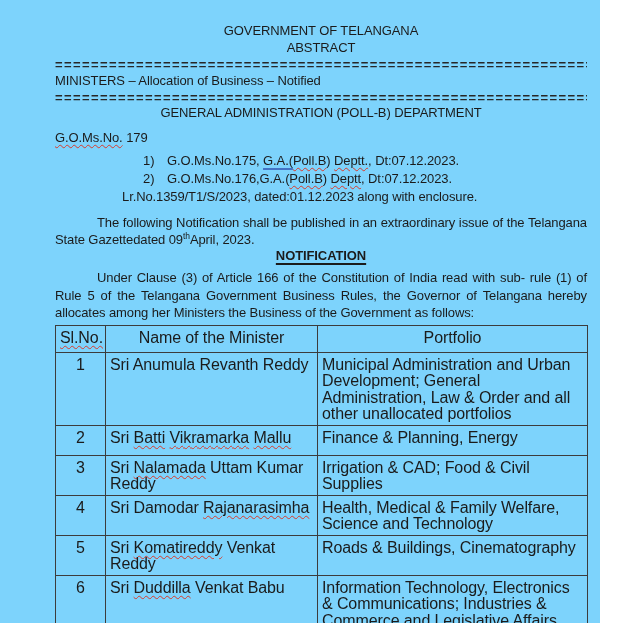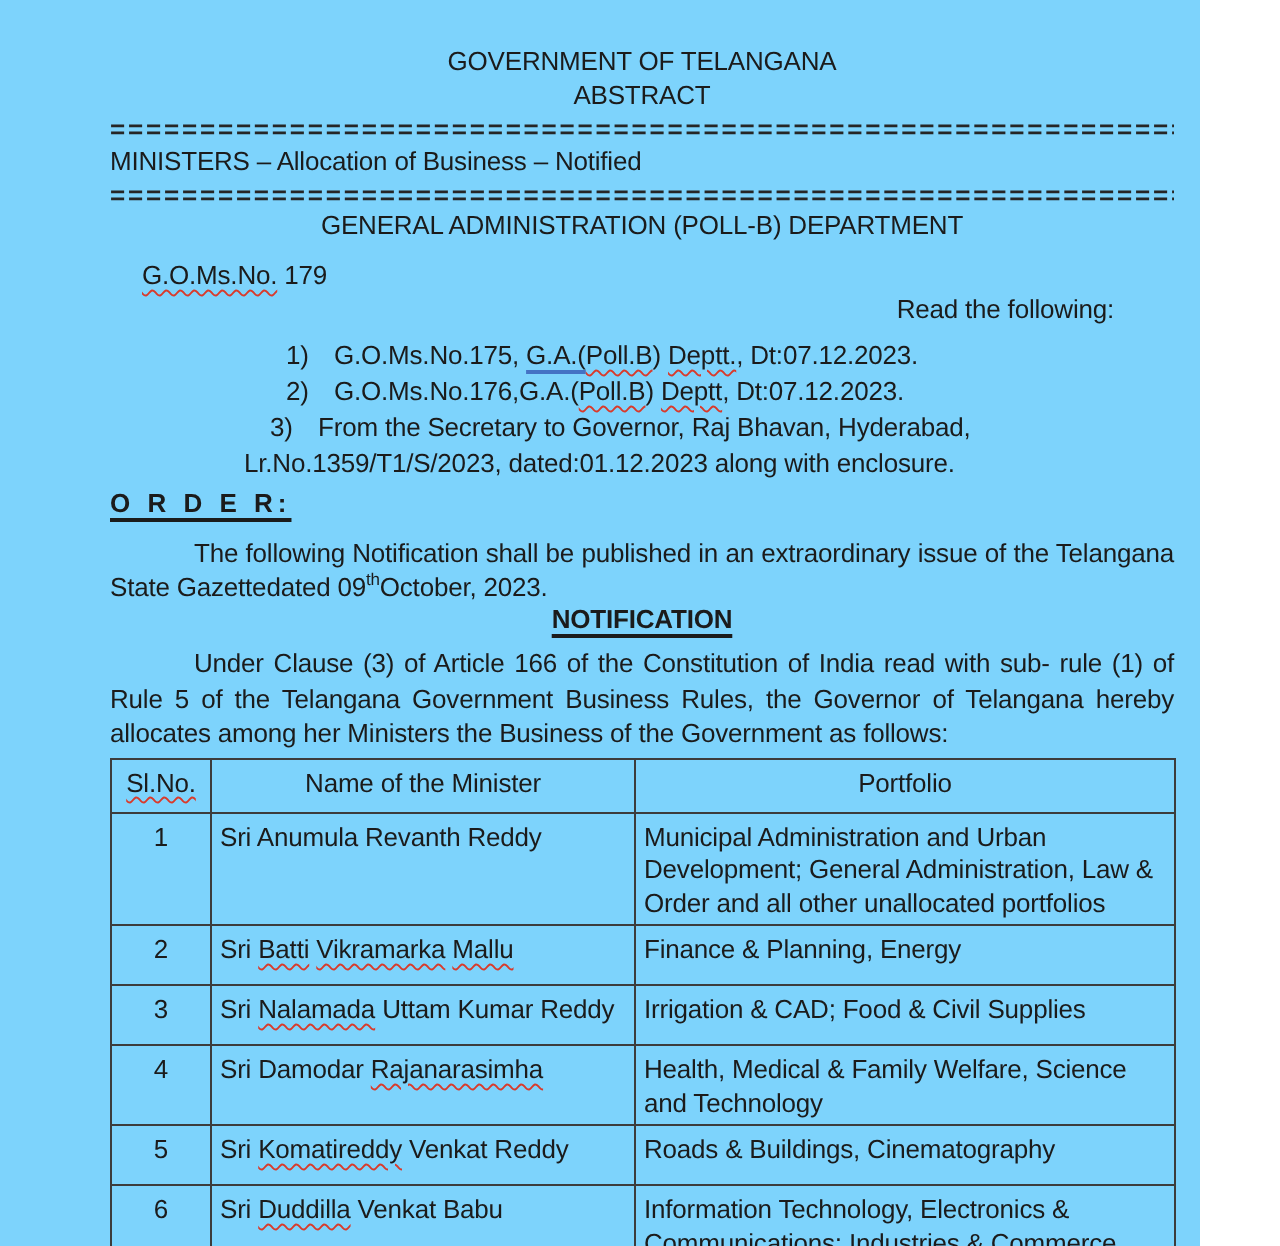--- a/index.html
+++ b/index.html
@@ -10,21 +10,21 @@
   }
   .doc{position:absolute;left:55px;top:22px;width:532px;}
   .center{text-align:center;}
   .divider{
     height:11px;line-height:11px;overflow:hidden;white-space:nowrap;
     font-weight:bold;letter-spacing:1.4px;color:#262626;margin-top:3px;
   }
   .divider2{margin-top:4px;height:10px;line-height:10px;}
   .subject{margin-top:2px;}
   .dept{margin-top:1px;}
-  .go-line{display:flex;margin-top:8px;margin-left:16px;}
+  .go-line{display:flex;margin-top:8px;}
   .dated{padding-right:18px;}
   .read-following{text-align:right;padding-right:30px;}
   .refs{margin-top:6px;margin-left:88px;line-height:18px;}
   .ref-num{display:inline-block;width:24px;}
   .ref-shift{margin-left:-8px;}
   .ref-cont{margin-left:-21px;}
   .sq{
     text-decoration:underline;text-decoration-style:wavy;
     text-decoration-color:#d93a2b;text-decoration-thickness:1px;
     text-underline-offset:2px;
@@ -42,21 +42,21 @@
   .notif-heading{
     margin-top:-1px;text-align:center;font-weight:bold;
     text-decoration:underline;text-decoration-thickness:1.5px;text-underline-offset:3px;
   }
   .clause-para{margin-top:5px;text-indent:42px;text-align:justify;line-height:17.5px;}
   table.ministers{
     border-collapse:collapse;margin-top:3px;width:532px;table-layout:fixed;
   }
   table.ministers th, table.ministers td{
     border:1.5px solid #3c3c3c;font-weight:normal;vertical-align:top;
-    padding:4px 4px 2px 4px;line-height:16.5px;font-size:13px;
+    padding:4px 4px 2px 4px;line-height:16.5px;font-size:16px;
   }
   th.h-slno, td.c-slno{text-align:center;}
   th.h-name{text-align:center;}
   th.h-port{text-align:center;}
   td.c-name{padding-left:13px;}
   td.c-port{padding-left:10px;}
   tr.hrow{height:27px;}
   tr.r1{height:56px;}
   tr.r2{height:30px;}
   tr.r3{height:30px;}
@@ -75,32 +75,29 @@
 
     <div class="divider">================================================================</div>
     <div class="subject">MINISTERS – Allocation of Business – Notified</div>
     <div class="divider divider2">================================================================</div>
 
     <div class="center dept">GENERAL ADMINISTRATION (POLL-B) DEPARTMENT</div>
 
     <div class="go-line">
       <div><span class="sq">G.O.Ms.No.</span>&nbsp;<span>179</span></div>
     </div>
-    <div class="read-following">Read the following:</div>
 
     <div class="refs">
       <div><span class="ref-num">1)</span><span>G.O.Ms.No.175, </span><span class="blue-ul">G.A.(</span><span class="sq">Poll.B</span><span>) </span><span class="sq">Deptt.</span><span>, Dt:07.12.2023.</span></div>
       <div><span class="ref-num">2)</span><span>G.O.Ms.No.176,G.A.(</span><span class="sq">Poll.B</span><span>) </span><span class="sq">Deptt</span><span>, Dt:07.12.2023.</span></div>
-      <div class="ref-shift"><span class="ref-num">3)</span><span>From the Secretary to Governor, Raj Bhavan, Hyderabad,</span></div>
       <div class="ref-cont">Lr.No.1359/T1/S/2023, dated:01.12.2023 along with enclosure.</div>
     </div>
 
-    <div class="order-heading">O R D E R:</div>
 
-    <div class="order-para"><span>The following Notification shall be published in an extraordinary issue of the Telangana State Gazettedated 09</span><sup>th</sup><span>October, 2023.</span></div>
+    <div class="order-para"><span>The following Notification shall be published in an extraordinary issue of the Telangana State Gazettedated 09</span><sup>th</sup><span>April, 2023.</span></div>
 
     <div class="notif-heading">NOTIFICATION</div>
 
     <div class="clause-para">Under Clause (3) of Article 166 of the Constitution of India read with sub- rule (1) of Rule 5 of the Telangana Government Business Rules, the Governor of Telangana hereby allocates among her Ministers the Business of the Government as follows:</div>
 
     <table class="ministers">
       <colgroup>
           <col style="width:50px">
           <col style="width:212px">
           <col style="width:270px">

